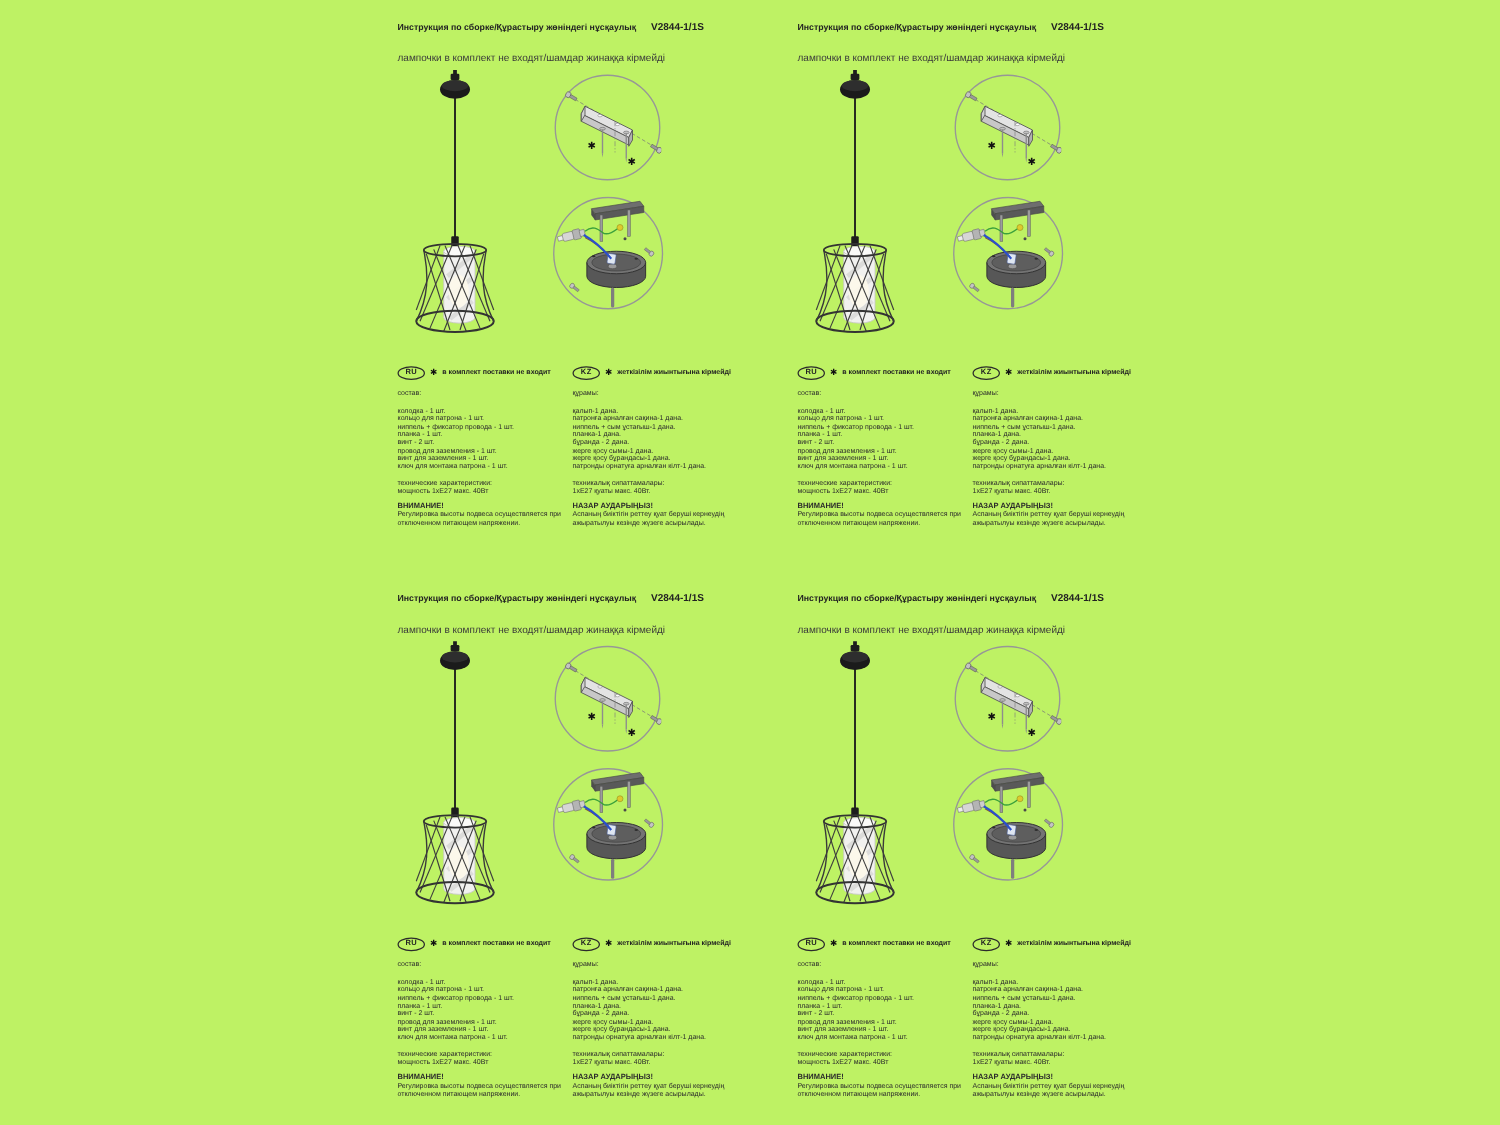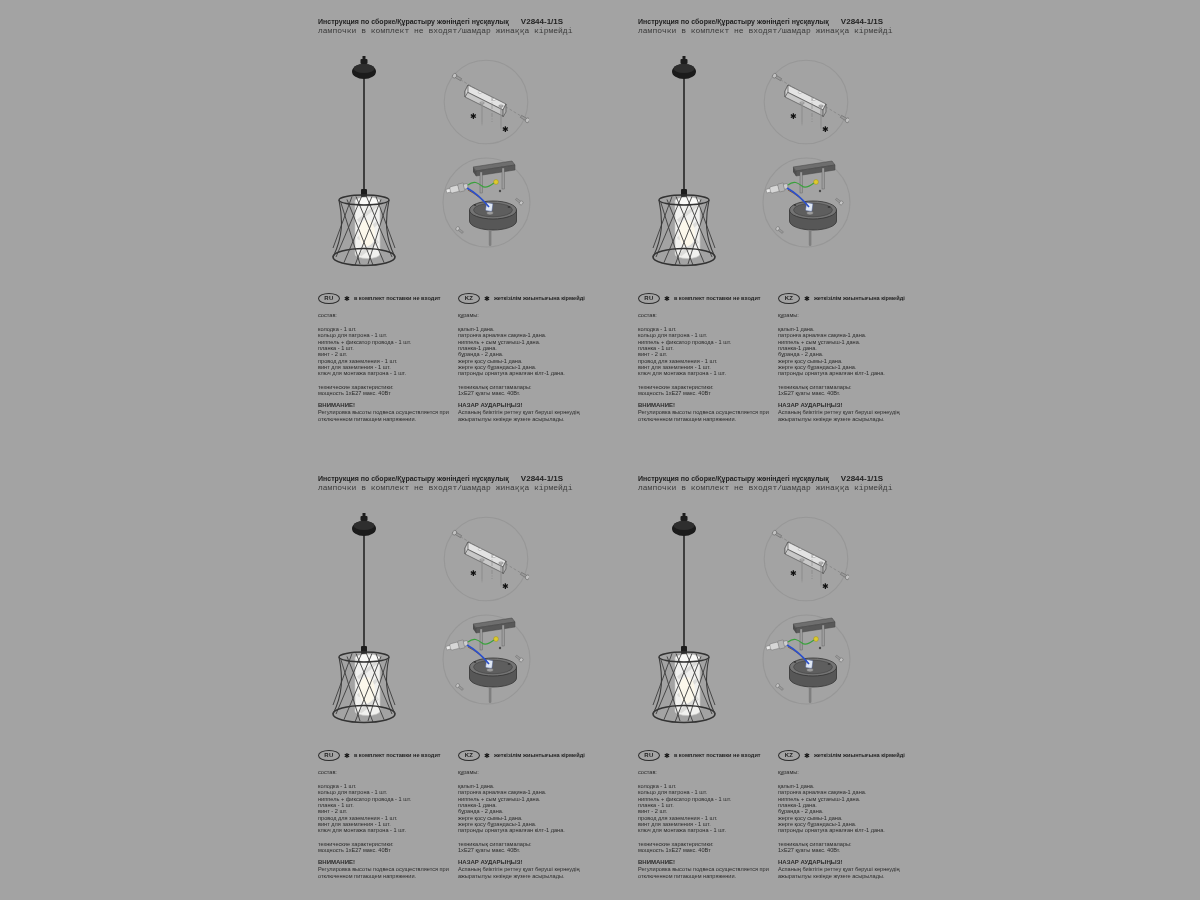--- a/index.html
+++ b/index.html
@@ -1,23 +1,23 @@
 <!DOCTYPE html>
 <html><head>
 <meta charset="utf-8">
 <style>
   html,body{margin:0;padding:0;background:#ffffff;}
-  .page{position:relative;width:1200px;height:900px;background:#a3a3a3;overflow:hidden;
+  .page{position:relative;width:1200px;height:900px;background:#bef264;overflow:hidden;
         font-family:"Liberation Sans","DejaVu Sans",sans-serif;color:#2b2b2b;}
   .quadrant{position:absolute;width:292px;height:450px;}
   .hdr{position:absolute;left:2px;top:2px;width:288px;}
   .h1row{display:flex;align-items:baseline;gap:12px;white-space:nowrap;}
   .h1{font-size:7px;font-weight:bold;color:#222;}
   .model{font-size:8px;font-weight:bold;color:#222;}
-  .h2{font-size:8px;color:#3a3a3a;margin-top:0;white-space:nowrap;font-family:Liberation Mono, monospace;}
+  .h2{font-size:8px;color:#3a3a3a;margin-top:16px;white-space:nowrap;}
   .lamp{position:absolute;left:14px;top:40px;}
   .c1{position:absolute;left:127px;top:44px;}
   .c2{position:absolute;left:126px;top:142px;}
   .col{position:absolute;top:278px;width:142px;}
   .col.ru{left:2px;}
   .col.kz{left:142px;}
   .badgerow{display:flex;align-items:center;gap:4px;height:10px;}
   .badge{display:inline-flex;align-items:center;justify-content:center;
          min-width:16px;height:9px;padding:0 2px;border:1px solid #2b2b2b;border-radius:50%;
          font-size:6px;font-weight:bold;letter-spacing:0.3px;color:#222;}

